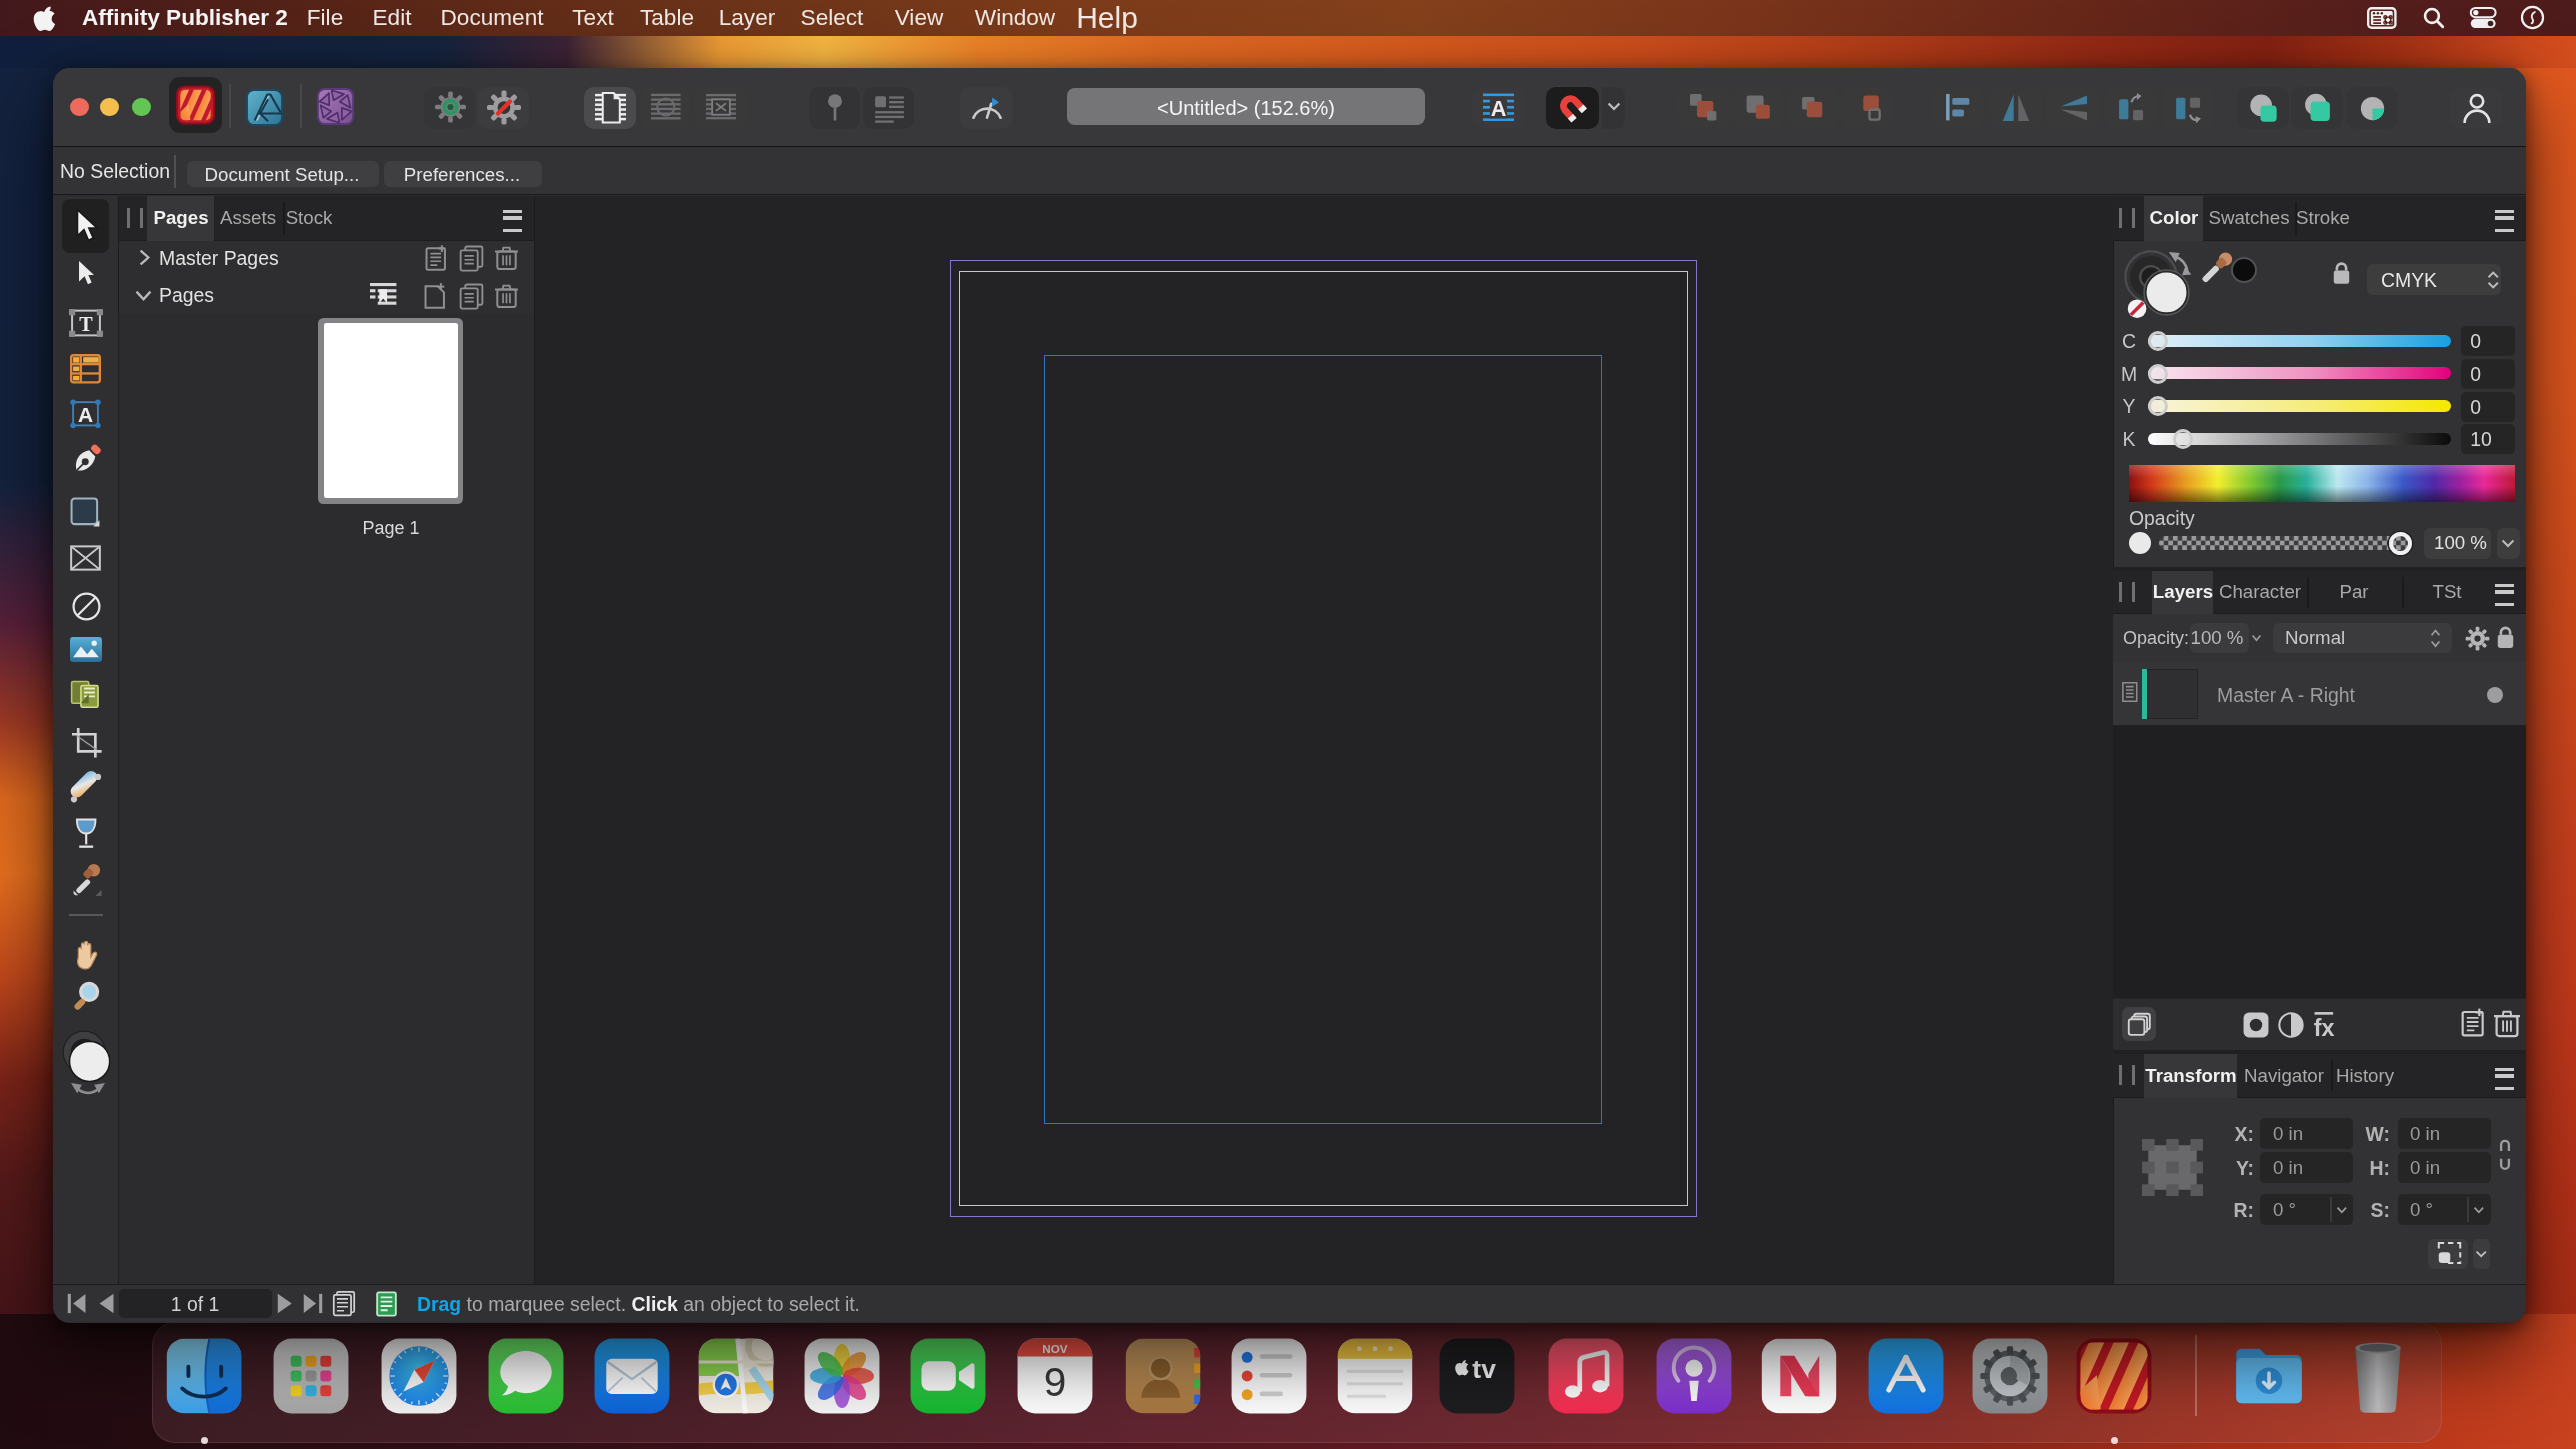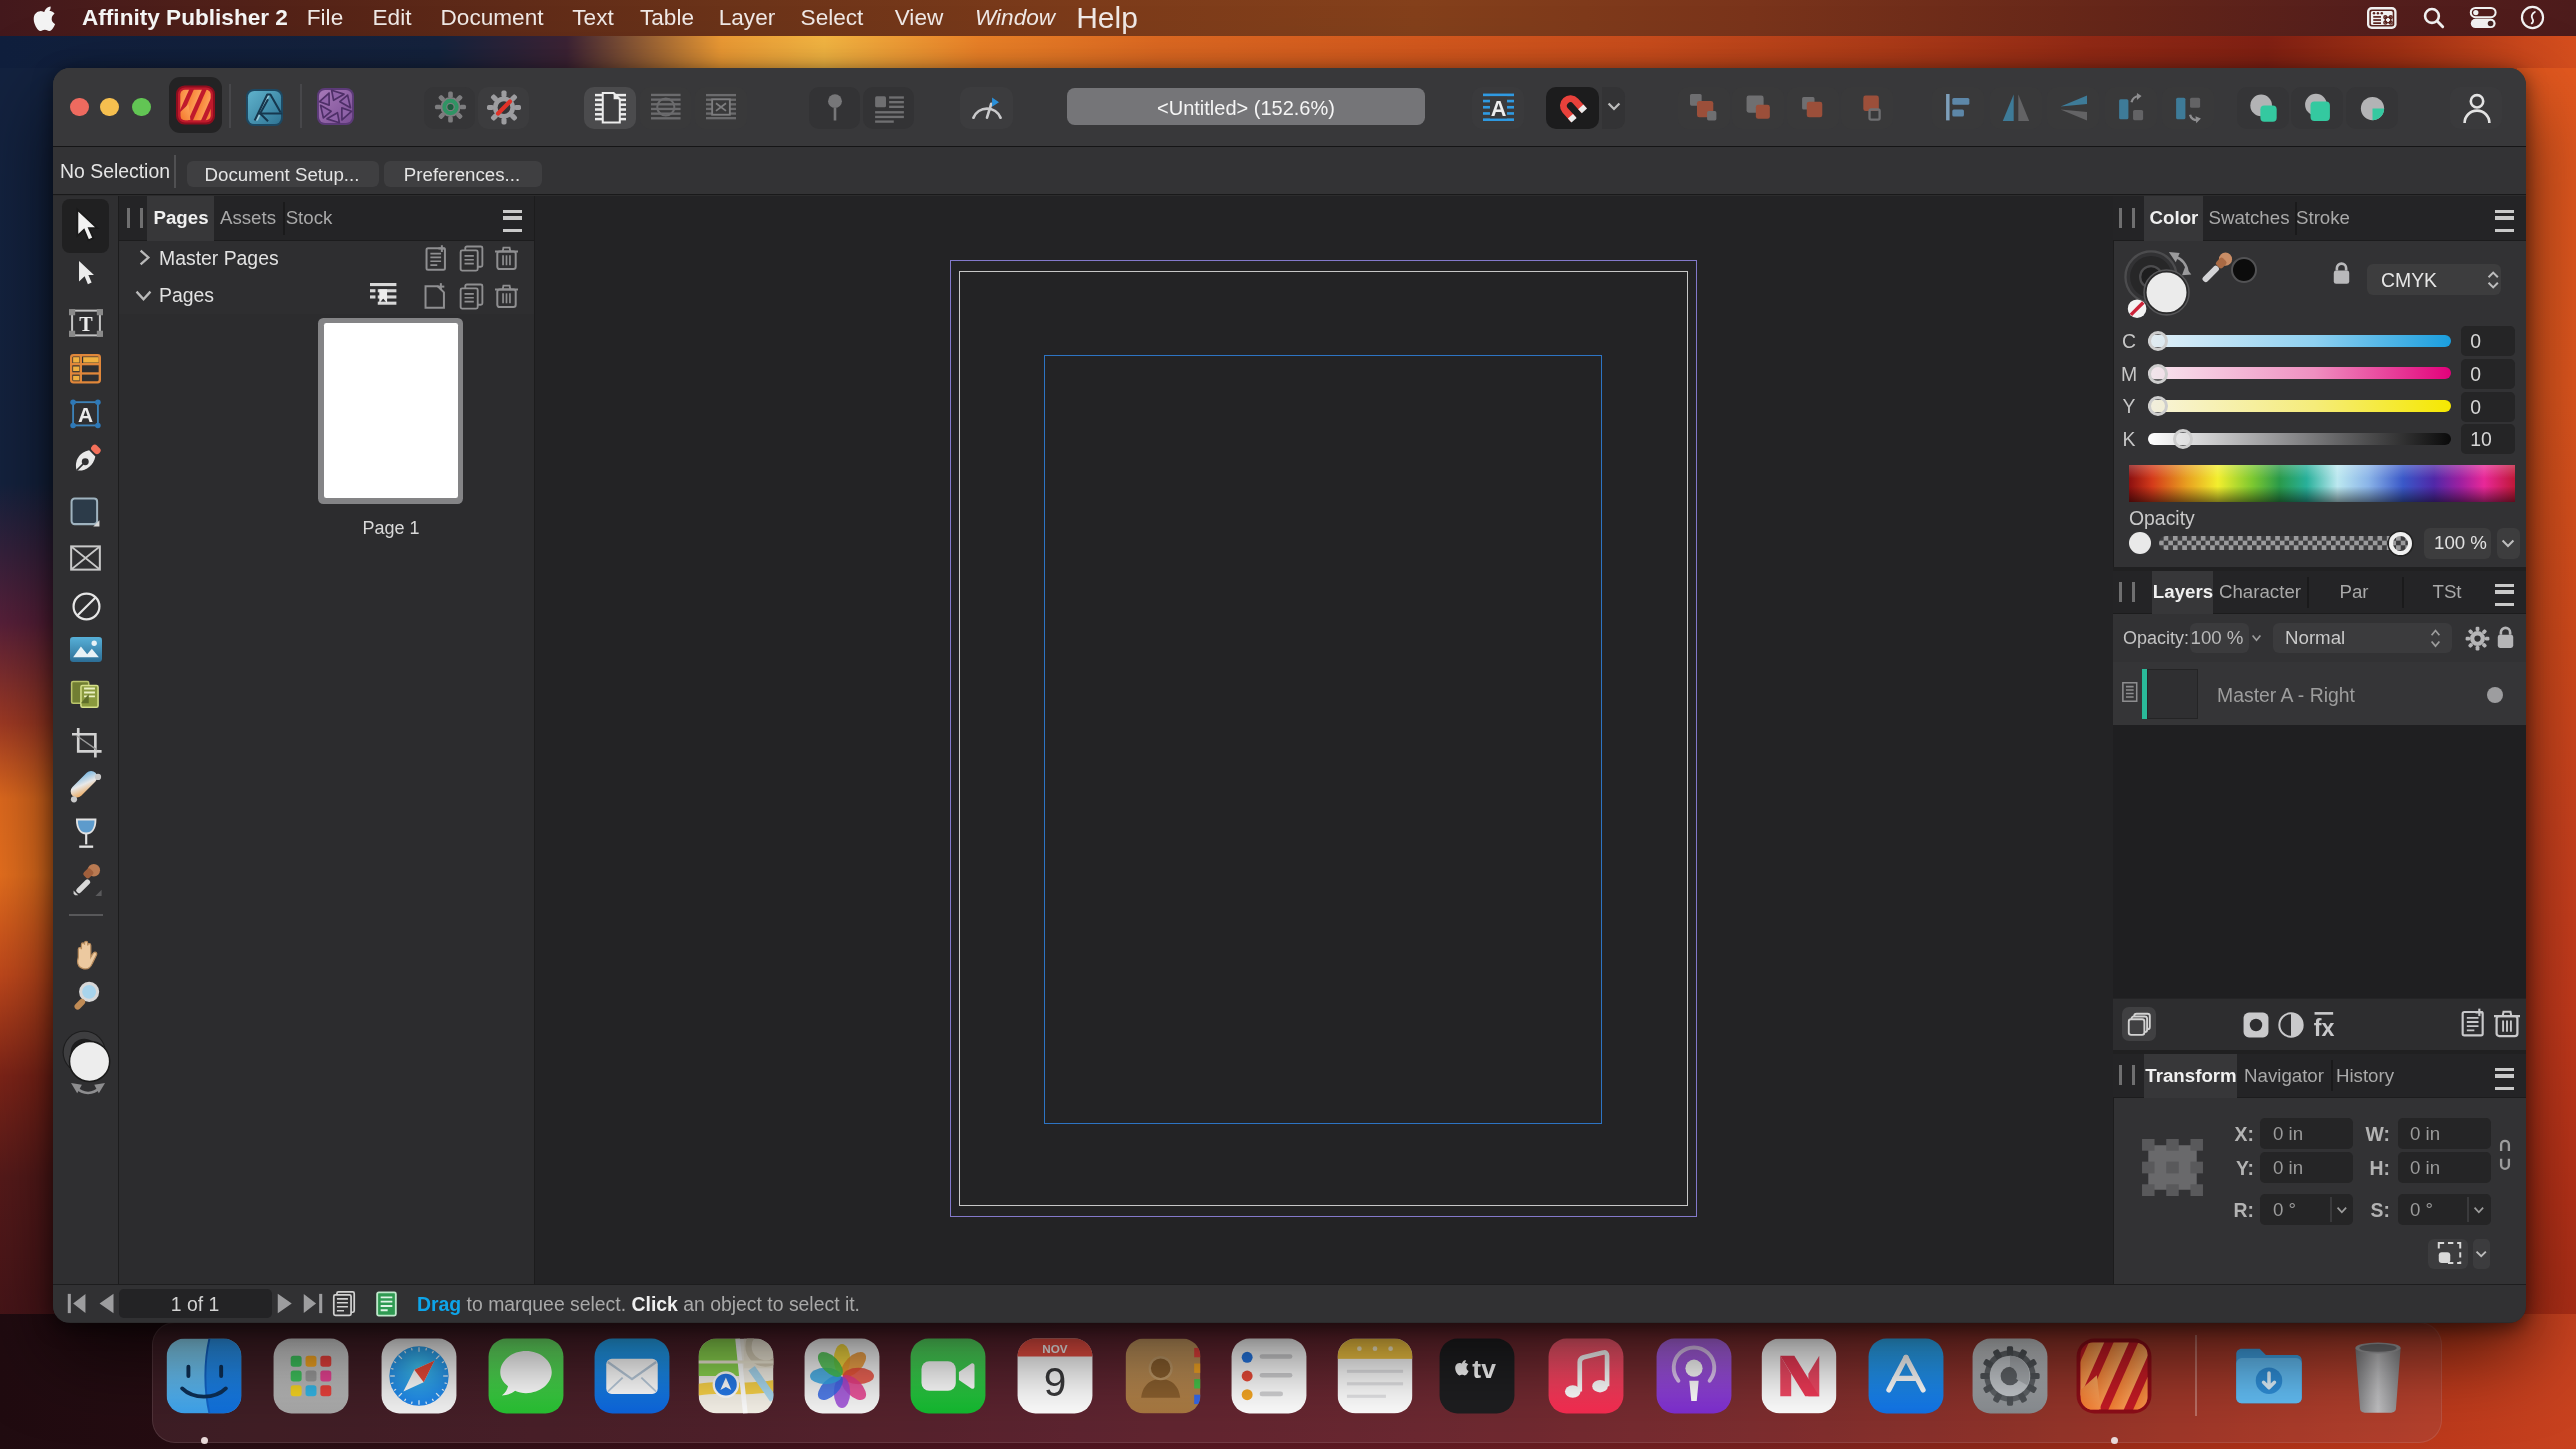--- a/index.html
+++ b/index.html
@@ -30,21 +30,21 @@
   </svg>
 <div class="a" style="left:82px;top:18px;transform:translateY(-50%);font-size:22.6px;font-weight:bold;color:#f6f6f6;">Affinity Publisher 2</div>
 <div class="a tabtxt" style="left:325px;top:18px;font-size:22.6px;color:#f0e9e6;">File</div>
 <div class="a tabtxt" style="left:392px;top:18px;font-size:22.6px;color:#f0e9e6;">Edit</div>
 <div class="a tabtxt" style="left:492px;top:18px;font-size:22.6px;color:#f0e9e6;">Document</div>
 <div class="a tabtxt" style="left:593px;top:18px;font-size:22.6px;color:#f0e9e6;">Text</div>
 <div class="a tabtxt" style="left:667px;top:18px;font-size:22.6px;color:#f0e9e6;">Table</div>
 <div class="a tabtxt" style="left:747px;top:18px;font-size:22.6px;color:#f0e9e6;">Layer</div>
 <div class="a tabtxt" style="left:832px;top:18px;font-size:22.6px;color:#f0e9e6;">Select</div>
 <div class="a tabtxt" style="left:919px;top:18px;font-size:22.6px;color:#f0e9e6;">View</div>
-<div class="a tabtxt" style="left:1015px;top:18px;font-size:22.6px;color:#f0e9e6;font-style:italic;">Window</div>
+<div class="a tabtxt" style="left:1015px;top:18px;font-size:22.6px;color:#f0e9e6;">Window</div>
 <div class="a tabtxt" style="left:1107px;top:18px;font-size:30px;color:#f0e9e6;">Help</div>
 <svg class="a" style="left:2367px;top:7px" width="29.6" height="22" viewBox="0 0 38 28">
 <rect x="0" y="0" width="38" height="28" rx="6" fill="#f2f2f2"></rect>
 <rect x="3" y="3" width="32" height="22" rx="3" fill="#5a241e"></rect>
 <rect x="5" y="5" width="28" height="18" rx="2" fill="#f2f2f2"></rect>
 <circle cx="9" cy="8" r="1.6" fill="#5a241e"></circle>
     <circle cx="14" cy="8" r="1.6" fill="#5a241e"></circle>
     <circle cx="19" cy="8" r="1.6" fill="#5a241e"></circle>
 <rect x="8" y="11.5" width="10" height="2.2" fill="#5a241e"></rect>
     <rect x="8" y="15.5" width="10" height="2.2" fill="#5a241e"></rect>

